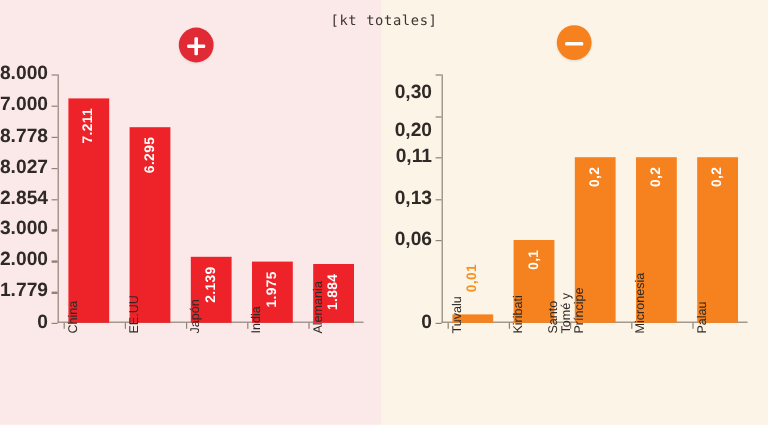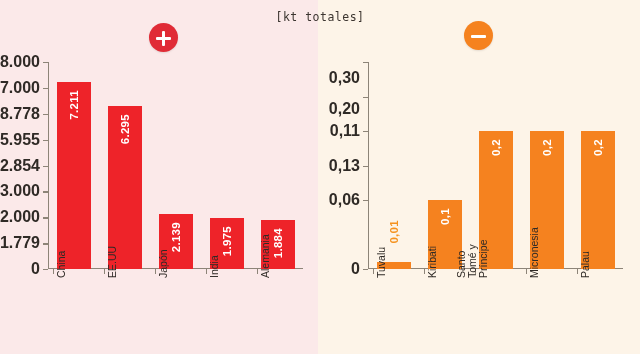--- a/index.html
+++ b/index.html
@@ -99,21 +99,21 @@
     <div class="plot">
       <div class="axis-line axis-y"></div>
       <div class="axis-line axis-x"></div>
     <div class="tick" style="top: 0px;"></div>
         <div class="ylabel" style="top: 0px;">8.000</div>
         <div class="tick" style="top: 25.875px;"></div>
         <div class="ylabel" style="top: 25.875px;">7.000</div>
         <div class="tick" style="top: 51.75px;"></div>
         <div class="ylabel" style="top: 51.75px;">8.778</div>
         <div class="tick" style="top: 77.625px;"></div>
-        <div class="ylabel" style="top: 77.625px;">5.955</div>
+        <div class="ylabel" style="top: 77.625px;">8.027</div>
         <div class="tick" style="top: 103.5px;"></div>
         <div class="ylabel" style="top: 103.5px;">2.854</div>
         <div class="tick" style="top: 129.375px;"></div>
         <div class="ylabel" style="top: 129.375px;">3.000</div>
         <div class="tick" style="top: 155.25px;"></div>
         <div class="ylabel" style="top: 155.25px;">2.000</div>
         <div class="tick" style="top: 181.125px;"></div>
         <div class="ylabel" style="top: 181.125px;">1.779</div>
         <div class="tick" style="top: 207px;"></div>
         <div class="ylabel" style="top: 207px;">0</div>

